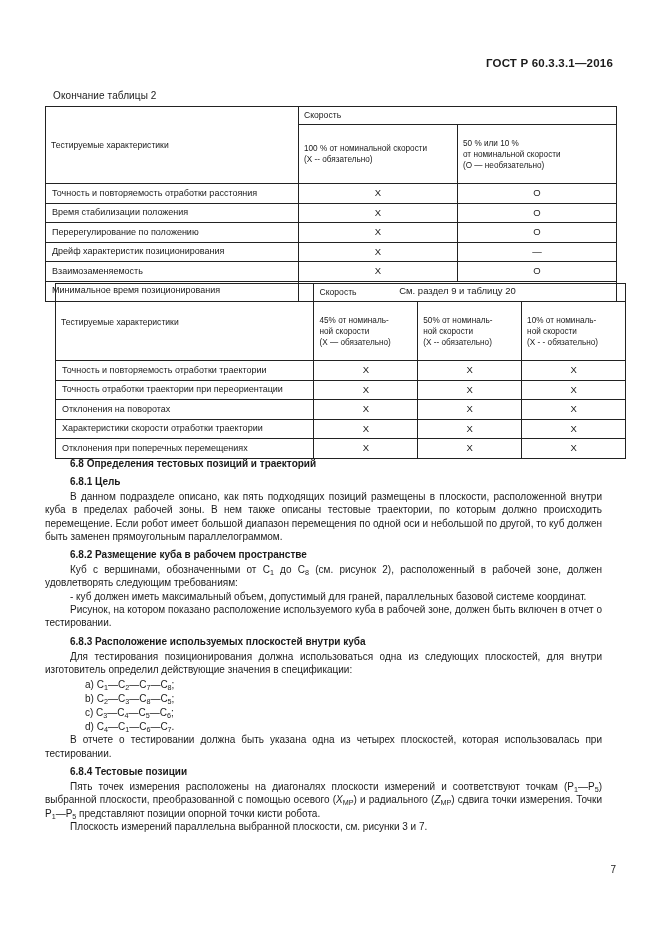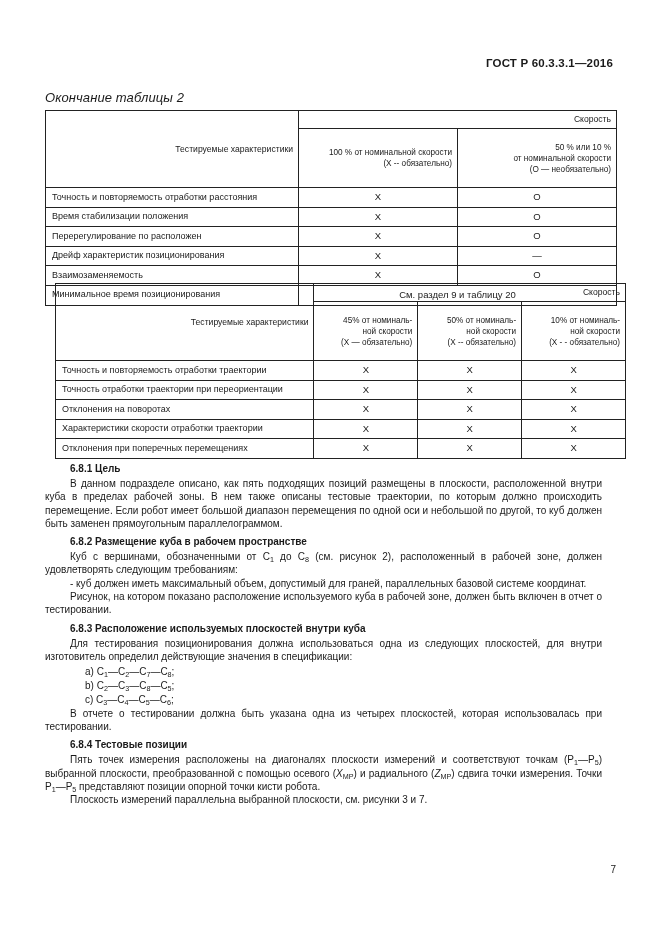--- a/index.html
+++ b/index.html
@@ -27,23 +27,22 @@
     position: absolute;
     top: 57px;
     right: 48px;
     font-size: 11.5px;
     font-weight: bold;
     letter-spacing: 0.2px;
     white-space: nowrap;
   }
   
   .table-caption {
-    font-size: 13px;
-    font-style: italic;
-    margin: 0 0 5px 0;
+    font-size: 10px;
+    margin: 0 0 5px 8px;
     letter-spacing: 0.1px;
   }
   .table-caption-2 {
     font-size: 9.5px;
     font-style: normal;
     margin: 0 0 5px 0;
     letter-spacing: 0.1px;
   }
   .spaced {
     letter-spacing: 1.8px;
@@ -56,21 +55,21 @@
   }
   table.gost td, table.gost th {
     border: 0.8px solid #222;
     font-weight: normal;
     font-size: 8.6px;
     padding: 3px 5px;
     vertical-align: middle;
     line-height: 1.32;
   }
   table.gost .hdr-center {
-    text-align: right;
+    text-align: left;
   }
   table.gost .row-label {
     text-align: left;
     font-size: 9px;
     padding-left: 6px;
   }
   table.gost .mark {
     text-align: center;
     font-size: 9.5px;
   }
@@ -185,21 +184,21 @@
           <td class="row-label">Точность и повторяемость отработки расстояния</td>
           <td class="mark">X</td>
           <td class="mark">O</td>
         </tr>
         <tr>
           <td class="row-label">Время стабилизации положения</td>
           <td class="mark">X</td>
           <td class="mark">O</td>
         </tr>
         <tr>
-          <td class="row-label">Перерегулирование по расположен</td>
+          <td class="row-label">Перерегулирование по положению</td>
           <td class="mark">X</td>
           <td class="mark">O</td>
         </tr>
         <tr>
           <td class="row-label">Дрейф характеристик позиционирования</td>
           <td class="mark">X</td>
           <td class="mark">—</td>
         </tr>
         <tr>
           <td class="row-label">Взаимозаменяемость</td>
@@ -274,40 +273,42 @@
           <td class="mark">X</td>
           <td class="mark">X</td>
           <td class="mark">X</td>
         </tr>
       </tbody>
     </table>
   </div>
 
   <div class="body-area">
 
+    <h3 class="sect">6.8 Определения тестовых позиций и траекторий</h3>
 
     <h4 class="sub">6.8.1 Цель</h4>
     <p class="para">В данном подразделе описано, как пять подходящих позиций размещены в плоскости, расположенной внутри куба в пределах рабочей зоны. В нем также описаны тестовые траектории, по которым должно происходить перемещение. Если робот имеет большой диапазон перемещения по одной оси и небольшой по другой, то куб должен быть заменен прямоугольным параллелограммом.</p>
 
     <h4 class="sub">6.8.2 Размещение куба в рабочем пространстве</h4>
     <p class="para"><span>Куб с вершинами, обозначенными от C</span><sub>1</sub><span> до C</span><sub>8</sub><span> (см. рисунок 2), расположенный в рабочей зоне, должен удовлетворять следующим требованиям:</span></p>
 
     <ul class="dash-list">
       <li>- куб должен иметь максимальный объем, допустимый для граней, параллельных базовой системе координат.</li>
     </ul>
 
     <p class="para">Рисунок, на котором показано расположение используемого куба в рабочей зоне, должен быть включен в отчет о тестировании.</p>
 
     <h4 class="sub">6.8.3 Расположение используемых плоскостей внутри куба</h4>
     <p class="para">Для тестирования позиционирования должна использоваться одна из следующих плоскостей, для внутри изготовитель определил действующие значения в спецификации:</p>
 
     <ol class="alpha-list">
       <li><span>a)</span> C<sub>1</sub>—C<sub>2</sub>—C<sub>7</sub>—C<sub>8</sub><span>;</span></li>
       <li><span>b)</span> C<sub>2</sub>—C<sub>3</sub>—C<sub>8</sub>—C<sub>5</sub><span>;</span></li>
       <li><span>c)</span> C<sub>3</sub>—C<sub>4</sub>—C<sub>5</sub>—C<sub>6</sub><span>;</span></li>
+      <li><span>d)</span> C<sub>4</sub>—C<sub>1</sub>—C<sub>6</sub>—C<sub>7</sub><span>.</span></li>
     </ol>
 
     <p class="para">В отчете о тестировании должна быть указана одна из четырех плоскостей, которая использовалась при тестировании.</p>
 
     <h4 class="sub">6.8.4 Тестовые позиции</h4>
     <p class="para"><span>Пять точек измерения расположены на диагоналях плоскости измерений и соответствуют точкам (P</span><sub>1</sub><span>—P</span><sub>5</sub><span>) выбранной плоскости, преобразованной с помощью осевого (</span><span class="ital">X</span><sub>MP</sub><span>) и радиального (</span><span class="ital">Z</span><sub>MP</sub><span>) сдвига точки измерения. Точки P</span><sub>1</sub><span>—P</span><sub>5</sub><span> представляют позиции опорной точки кисти робота.</span></p>
 
     <p class="para">Плоскость измерений параллельна выбранной плоскости, см. рисунки 3 и 7.</p>
   </div>
 

